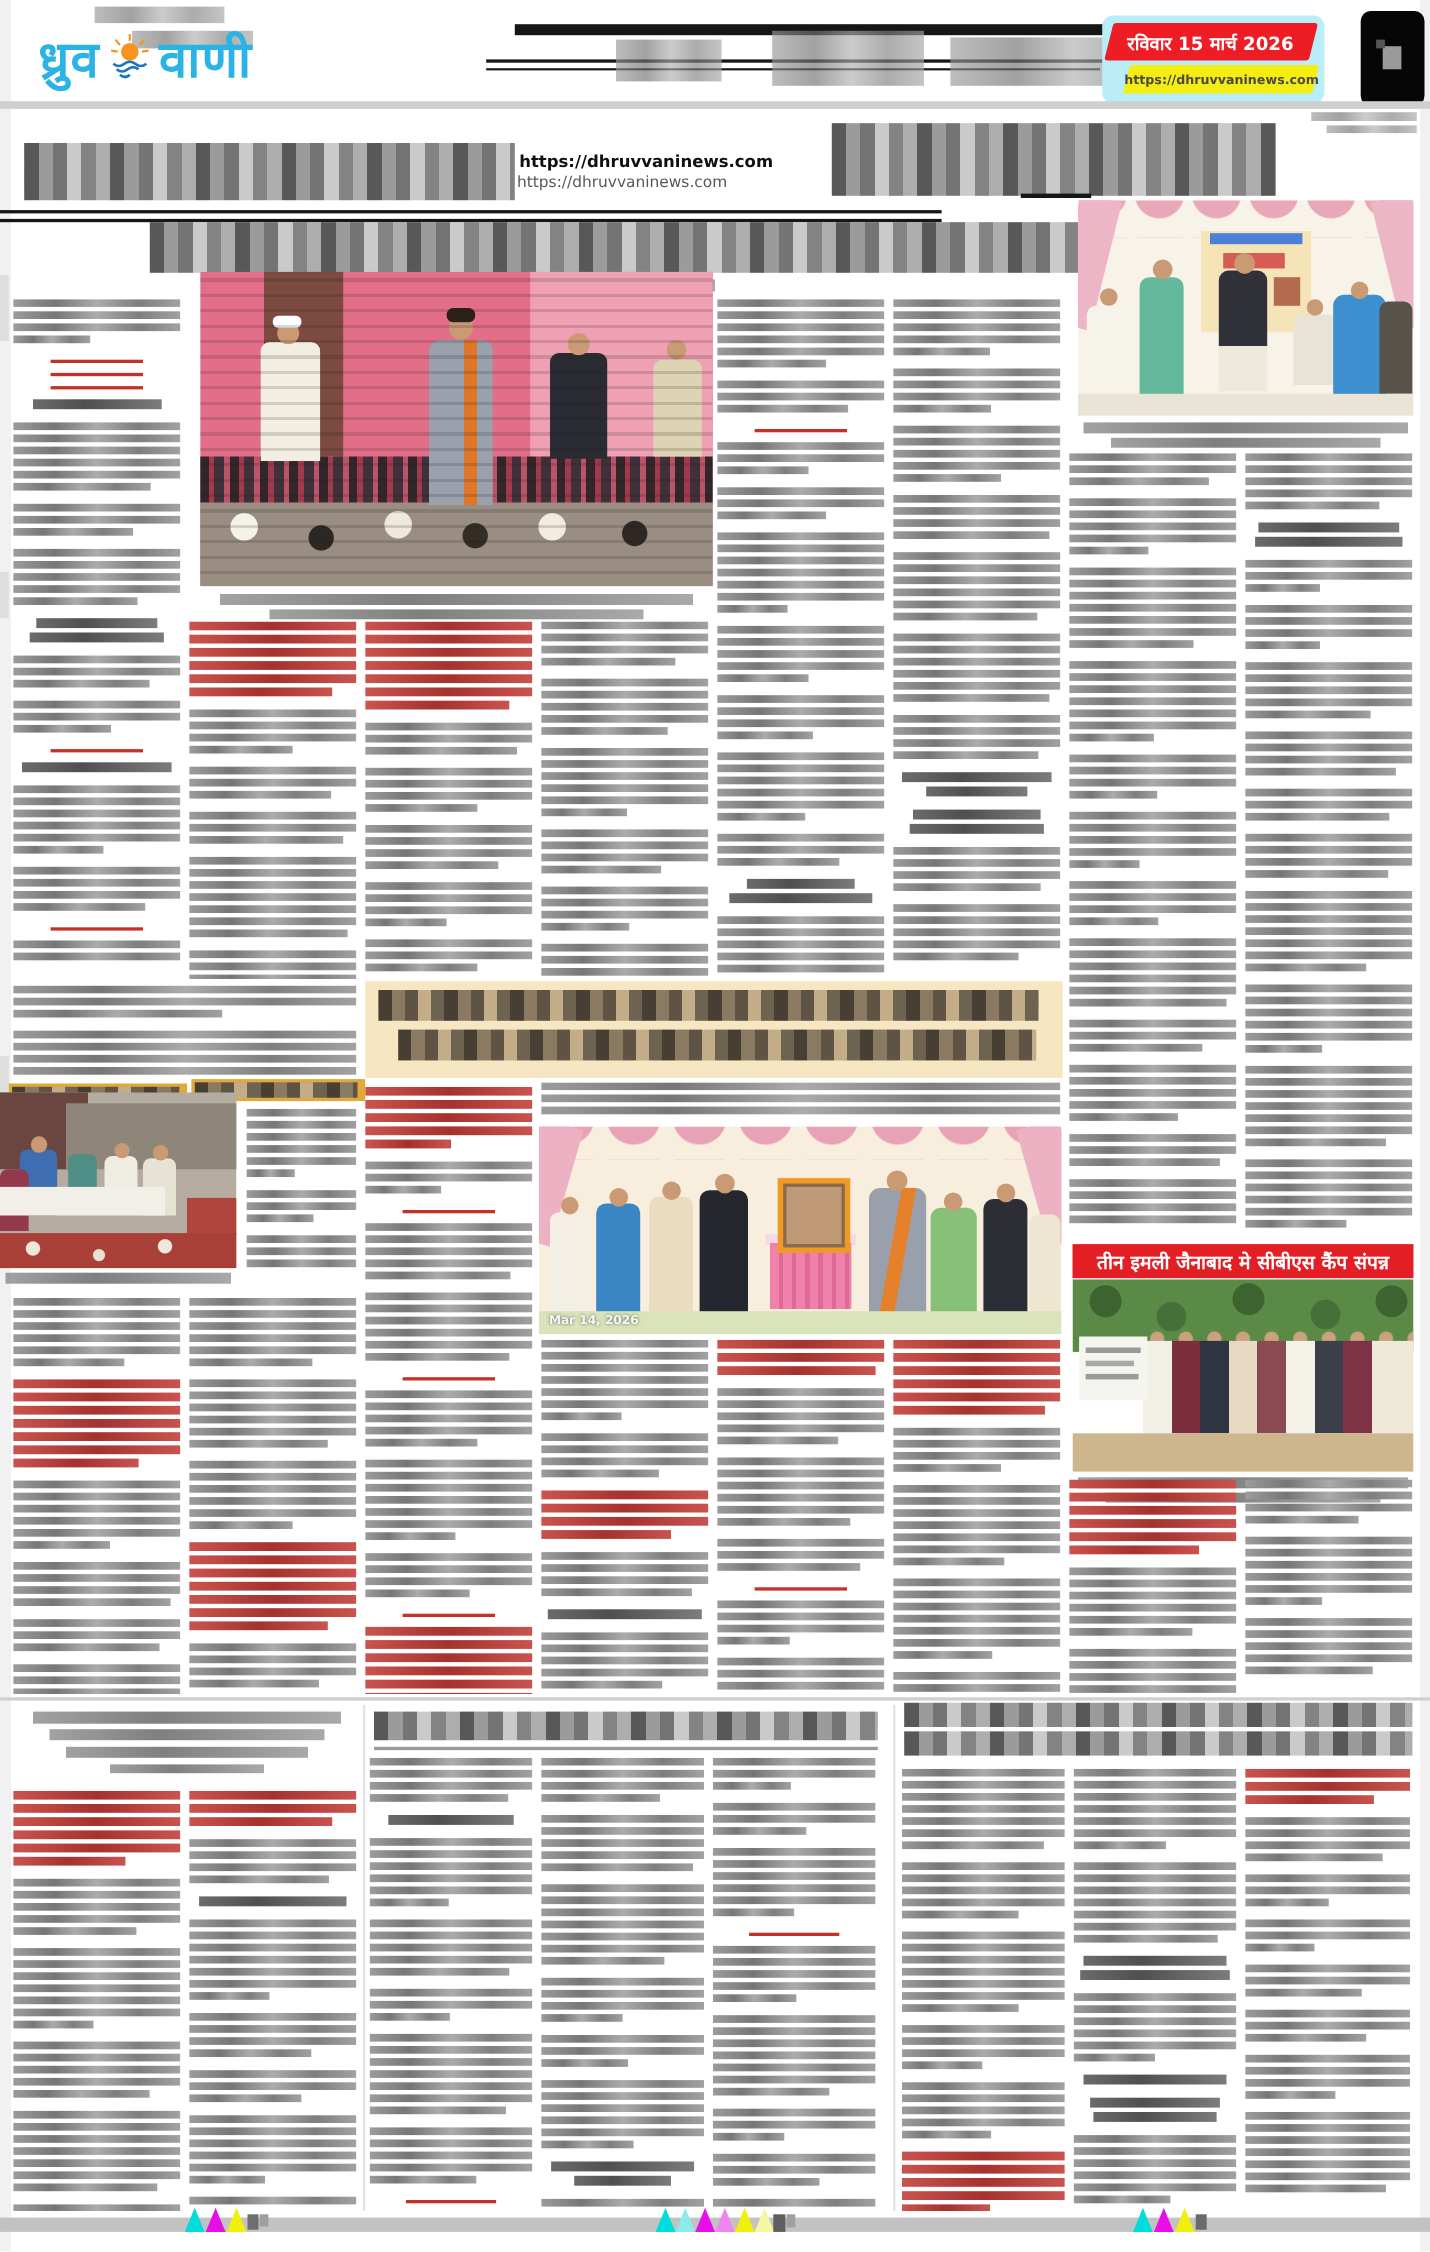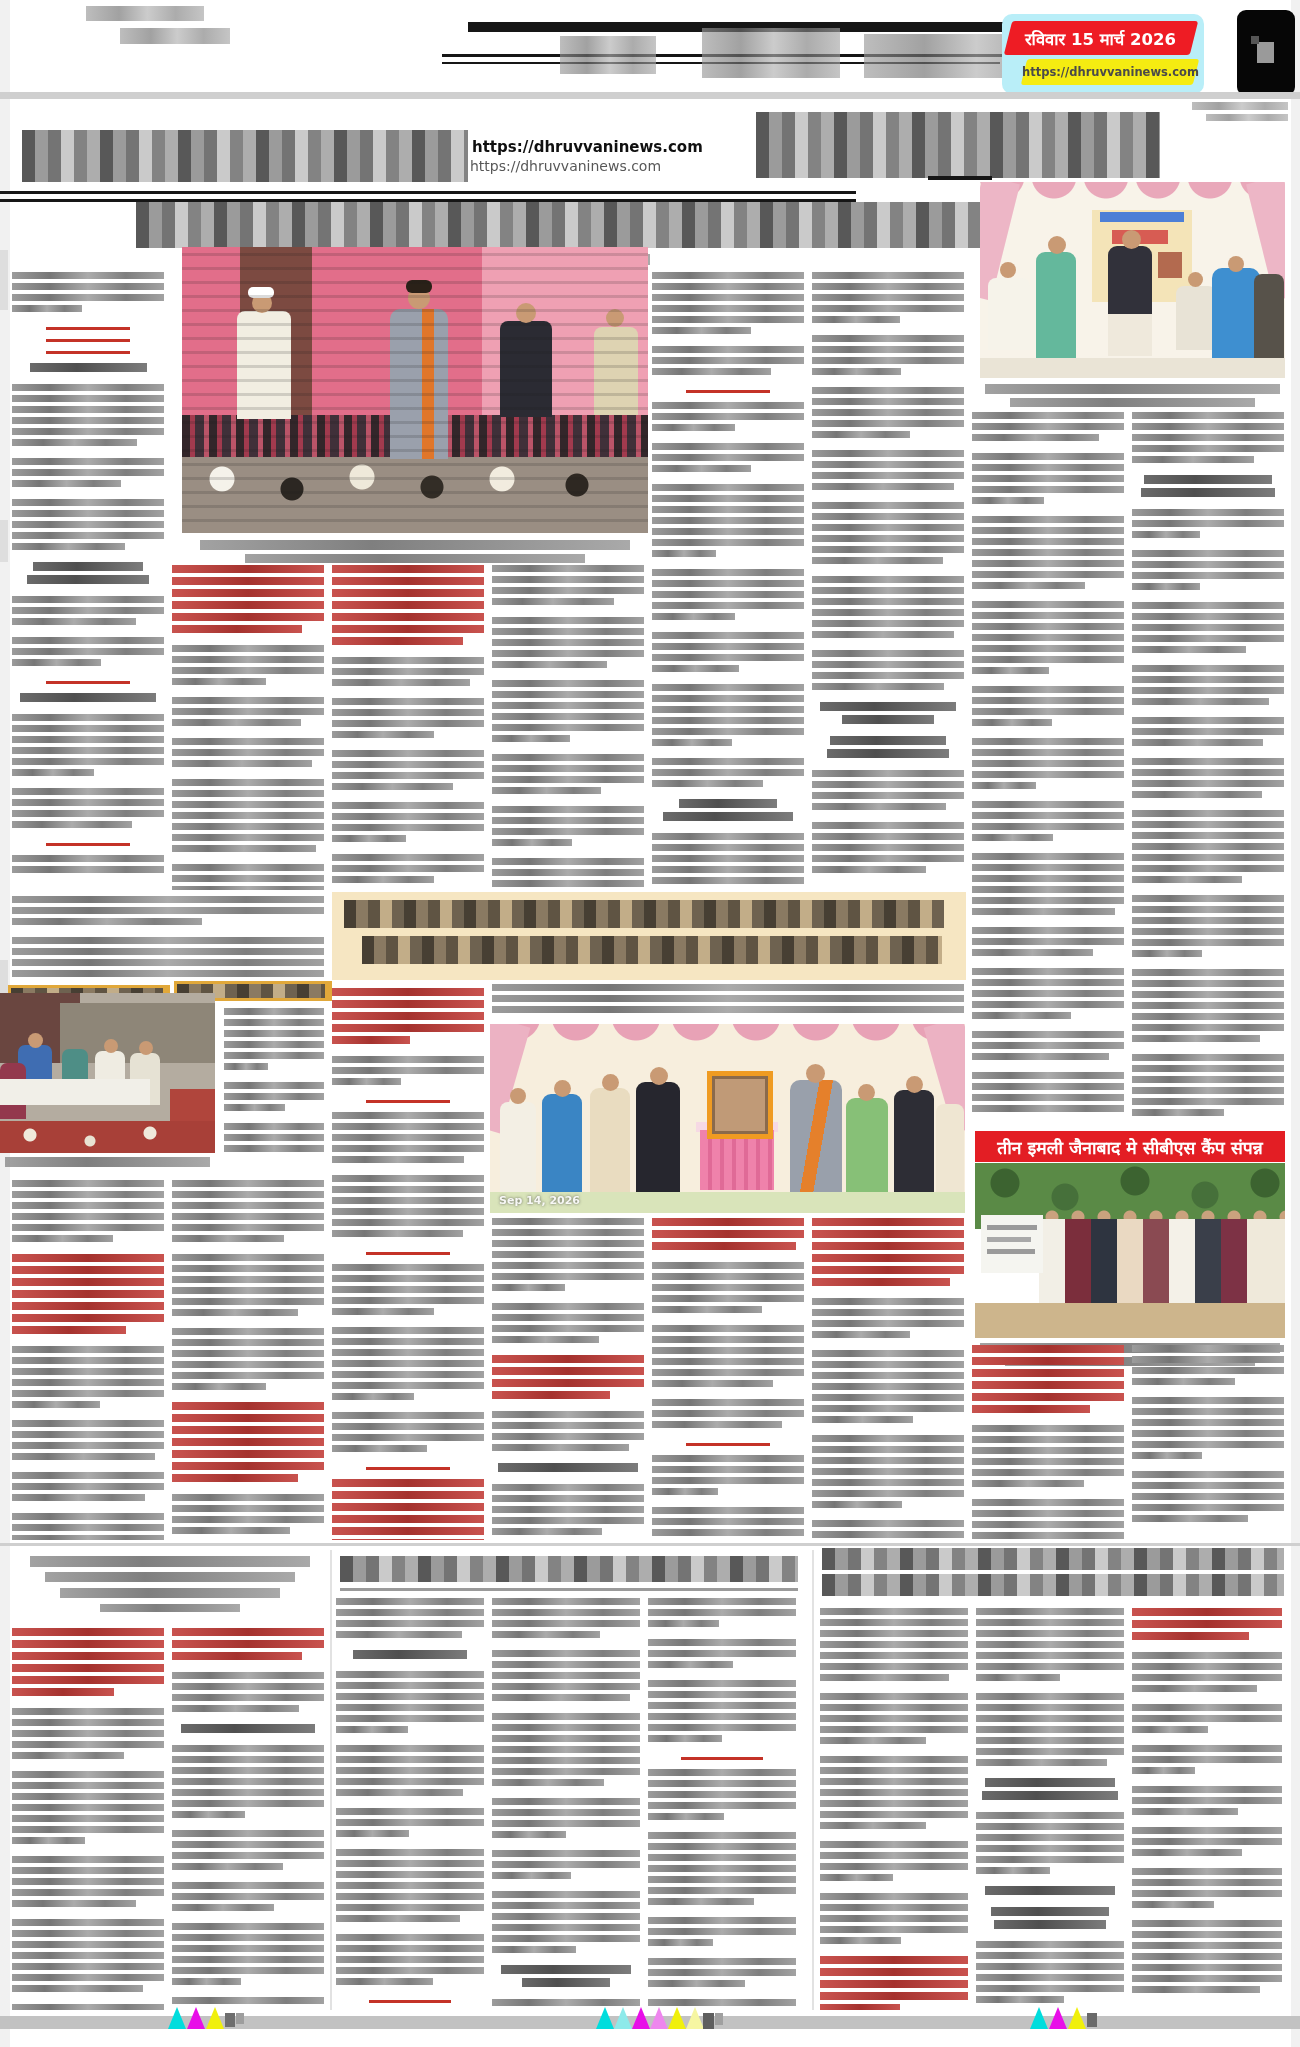--- a/index.html
+++ b/index.html
@@ -63,20 +63,41 @@
 
   <div class="abs blur lt" style="left:86px;top:6px;width:118px;height:15px"></div>
   <div class="abs blur lt" style="left:120px;top:28px;width:110px;height:16px"></div>
   <div class="abs blk" style="left:468px;top:22px;width:612px;height:10px"></div>
   <div class="abs blk" style="left:442px;top:54px;width:572px;height:3px"></div>
   <div class="abs blk" style="left:442px;top:62px;width:558px;height:2px"></div>
   <div class="abs blur lt" style="left:560px;top:36px;width:96px;height:38px"></div>
   <div class="abs blur lt" style="left:702px;top:28px;width:138px;height:50px"></div>
   <div class="abs blur lt" style="left:864px;top:34px;width:216px;height:44px"></div>
 
+  <div class="abs" id="masthead">
+    <span>ध्रुव</span>
+    <span style="display:inline-block;width:42px;height:46px">
+      <svg viewBox="0 0 42 46" width="42" height="46">
+        <g stroke="#f7941d" stroke-width="2">
+          <line x1="21" y1="2" x2="21" y2="8"></line>
+            <line x1="8" y1="7" x2="12" y2="12"></line>
+          <line x1="34" y1="7" x2="30" y2="12"></line>
+            <line x1="4" y1="17" x2="10" y2="18"></line>
+          <line x1="38" y1="17" x2="32" y2="18"></line>
+        </g>
+        <circle cx="21" cy="18" r="8" fill="#f7941d"></circle>
+        <g stroke="#1b75bb" fill="none" stroke-width="2.4">
+          <path d="M6 29 q5 4 10 0 t10 0 t10 0"></path>
+          <path d="M9 34 q5 4 10 0 t10 0"></path>
+          <path d="M12 39 q5 4 9 0"></path>
+        </g>
+      </svg>
+    </span>
+    <span>वाणी</span>
+  </div>
 
   <div class="abs" id="datebox">
     <div id="date-red" class="skew">
       <span>रविवार 15 मार्च 2026</span>
     </div>
     <div id="url-yellow" class="skew">
       <span>https://dhruvvaninews.com</span>
     </div>
   </div>
   <div class="abs" id="pagenobox">
@@ -197,21 +218,21 @@
     <div style="left:146px;top:58px;width:44px;height:124px;background:#26262e;border-radius:9px 9px 0 0"></div>
     <div class="head" style="left:160px;top:43px;width:18px;height:18px"></div>
     <div style="left:300px;top:56px;width:52px;height:126px;border-radius:10px 10px 0 0;background:linear-gradient(100deg,#99a0ab 0 40%,#e5802b 40% 58%,#99a0ab 58%)"></div>
     <div class="head" style="left:316px;top:40px;width:19px;height:19px"></div>
     <div style="left:356px;top:74px;width:42px;height:108px;background:#87c077;border-radius:9px 9px 0 0"></div>
     <div class="head" style="left:368px;top:60px;width:17px;height:17px"></div>
     <div style="left:404px;top:66px;width:40px;height:116px;background:#2d2d35;border-radius:9px 9px 0 0"></div>
     <div class="head" style="left:416px;top:52px;width:17px;height:17px"></div>
     <div style="left:446px;top:80px;width:28px;height:100px;background:#efe6d2;border-radius:8px 8px 0 0"></div>
     <div style="left:0;top:168px;width:475px;height:21px;background:#d9e4ba"></div>
-    <span class="wm" style="left:9px;top:170px">Sep 14, 2026</span>
+    <span class="wm" style="left:9px;top:170px">Mar 14, 2026</span>
   </div>
 
   <div class="abs" id="cbs-bar">
     <span>तीन इमली जैनाबाद मे सीबीएस कैंप संपन्न</span>
   </div>
 
   <div class="photo" style="left:975px;top:1163px;width:310px;height:175px">
     <div style="left:0;top:0;width:310px;height:66px;background-color:#5a8a46;background-image:radial-gradient(circle at 30px 20px,#3c6330 14px,transparent 15px),radial-gradient(circle at 90px 34px,#46703a 13px,transparent 14px),radial-gradient(circle at 160px 18px,#3c6330 14px,transparent 15px),radial-gradient(circle at 230px 32px,#46703a 13px,transparent 14px),radial-gradient(circle at 290px 20px,#3c6330 14px,transparent 15px)"></div>
     <div style="left:64px;top:46px;width:246px;height:12px;background:repeating-radial-gradient(circle at 13px 8px,#caa27e 0 6px,transparent 7px 26px);background-size:26px 12px"></div>
     <div style="left:64px;top:56px;width:246px;height:84px;background:linear-gradient(90deg,#f2efe6 0 26px,#7b2e3c 26px 52px,#2e3440 52px 78px,#ead9c2 78px 104px,#8a4a52 104px 130px,#f4f1e8 130px 156px,#3a3f4a 156px 182px,#7d3245 182px 208px,#efe9da 208px 246px)"></div>

